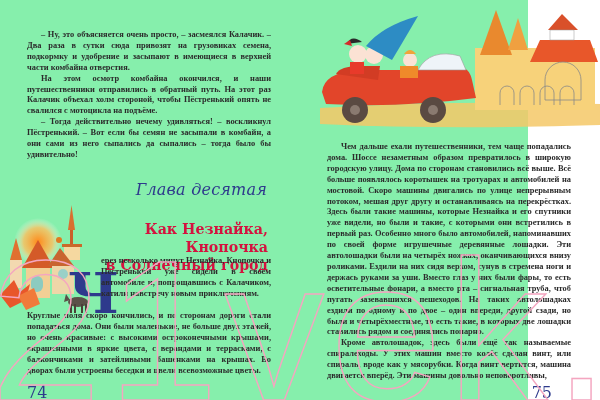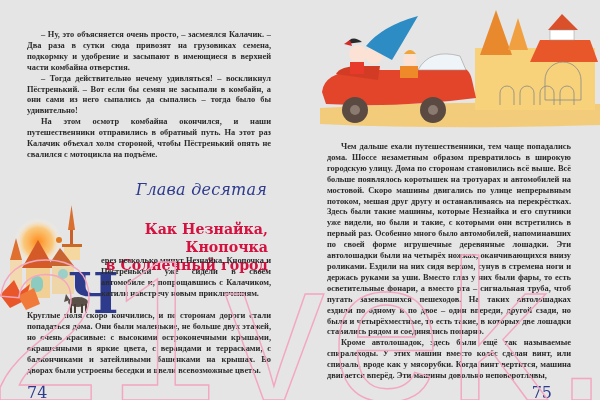--- a/index.html
+++ b/index.html
@@ -1,19 +1,19 @@
 <!DOCTYPE html>
 <html><head>
 <meta charset="utf-8">
 <style>
   * { box-sizing: border-box; margin: 0; padding: 0; }
   html, body { width: 600px; height: 400px; overflow: hidden; background: #ffffff; }
   body { position: relative; font-family: "DejaVu Serif", "Liberation Serif", serif; color: #2a2a2a; }
 
-  .spread { position: absolute; left: 0; top: 0; width: 600px; height: 400px; background: #e5e5e5; }
+  .spread { position: absolute; left: 0; top: 0; width: 528px; height: 400px; background: #86efac; }
   .page { position: absolute; top: 0; height: 400px; }
   .page-left { left: 0; width: 300px; }
   .page-right { left: 282px; width: 300px; }
 
   .body-text {
     position: absolute;
     font-family: "Liberation Serif", "DejaVu Serif", serif;
     font-weight: bold;
     font-size: 8.4px;
     line-height: 10.9px;
@@ -60,22 +60,22 @@
   }
 </style>
 </head>
 <body>
 
 <div class="spread">
 
   <div class="page page-left">
     <div class="body-text left-top">
       <p>– Ну, это объясняется очень просто, – засмеялся Калачик. – Два раза в сутки сюда привозят на грузовиках семена, подкормку и удобрение и засыпают в имеющиеся в верхней части комбайна отверстия.</p>
+      <p>На этом осмотр комбайна окончился, и наши путешественники отправились в обратный путь. На этот раз Калачик объехал холм стороной, чтобы Пёстренький опять не свалился с мотоцикла на подъёме.</p>
       <p>– Тогда действительно нечему удивляться! – воскликнул Пёстренький. – Вот если бы семян не засыпали в комбайн, а они сами из него сыпались да сыпались – тогда было бы удивительно!</p>
-      <p>На этом осмотр комбайна окончился, и наши путешественники отправились в обратный путь. На этот раз Калачик объехал холм стороной, чтобы Пёстренький опять не свалился с мотоцикла на подъёме.</p>
     </div>
 
     <div class="chapter-label">Глава десятая</div>
     <div class="chapter-title">
       <div>Как Незнайка, Кнопочка</div>
       <div>в Солнечный город</div>
     </div>
 
     <div class="dropcap-wrap">
       <svg width="100" height="110" viewBox="0 0 100 110">

